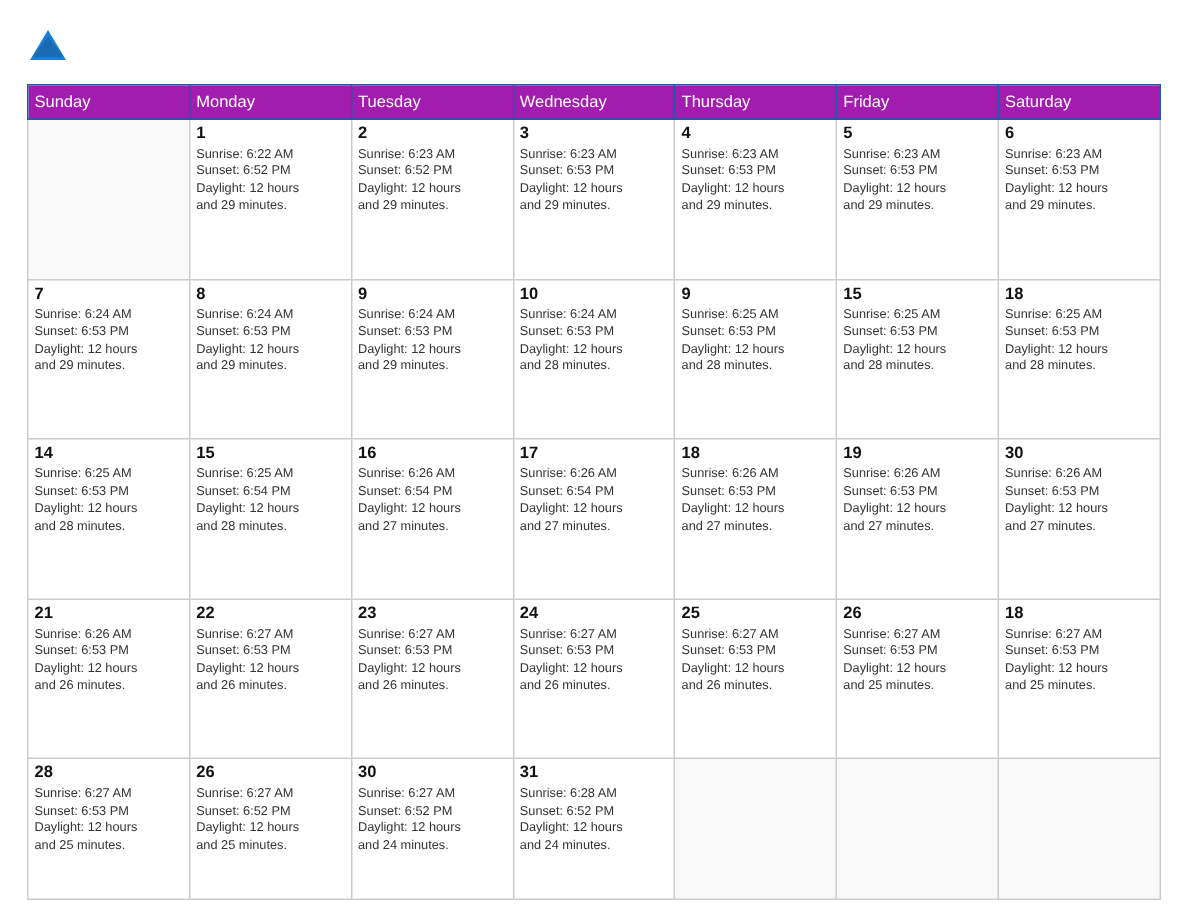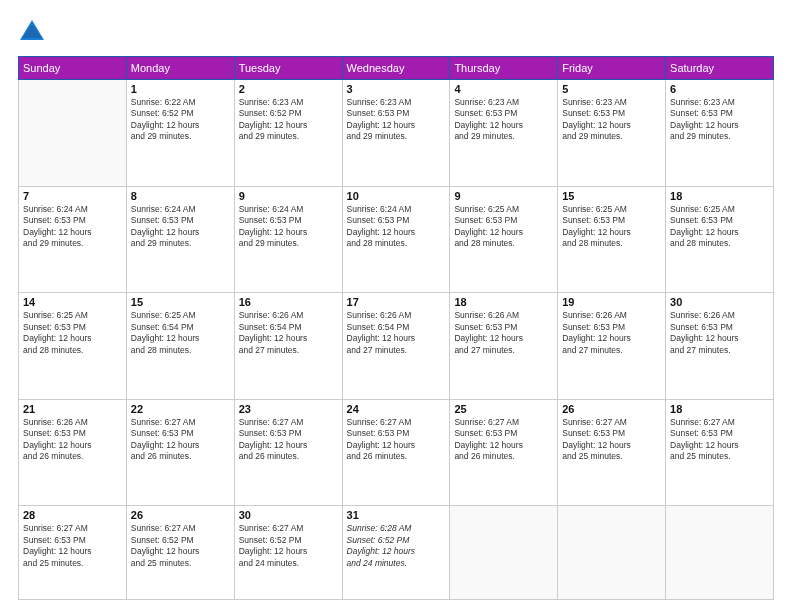--- a/index.html
+++ b/index.html
@@ -348,21 +348,21 @@
           </td>
           <td>
             <span class="day-num">30</span>
             <div class="day-info" style="white-space: pre-line;">Sunrise: 6:27 AM
 Sunset: 6:52 PM
 Daylight: 12 hours
 and 24 minutes.</div>
           </td>
           <td>
             <span class="day-num">31</span>
-            <div class="day-info" style="white-space: pre-line; font-style: italic;">Sunrise: 6:28 AM
+            <div class="day-info" style="white-space: pre-line;">Sunrise: 6:28 AM
 Sunset: 6:52 PM
 Daylight: 12 hours
 and 24 minutes.</div>
           </td>
           <td class="empty-cell"></td>
           <td class="empty-cell"></td>
           <td class="empty-cell"></td>
         </tr>
       </tbody>
   </table>

